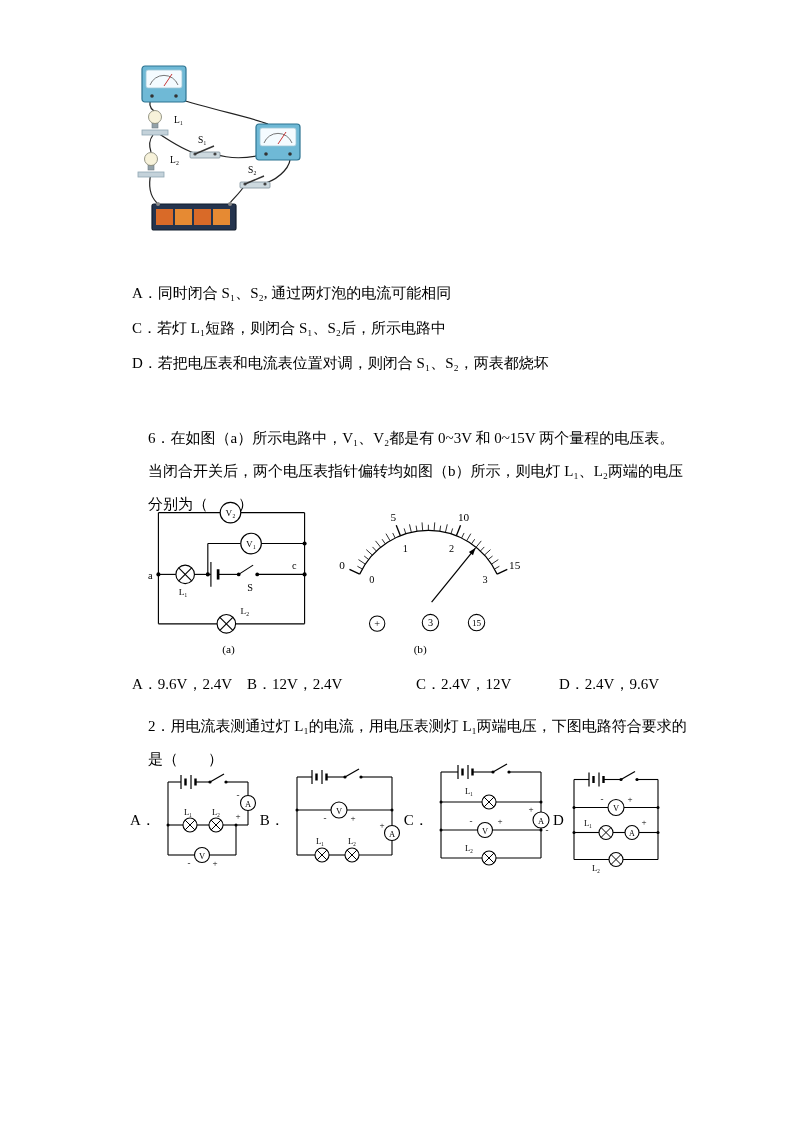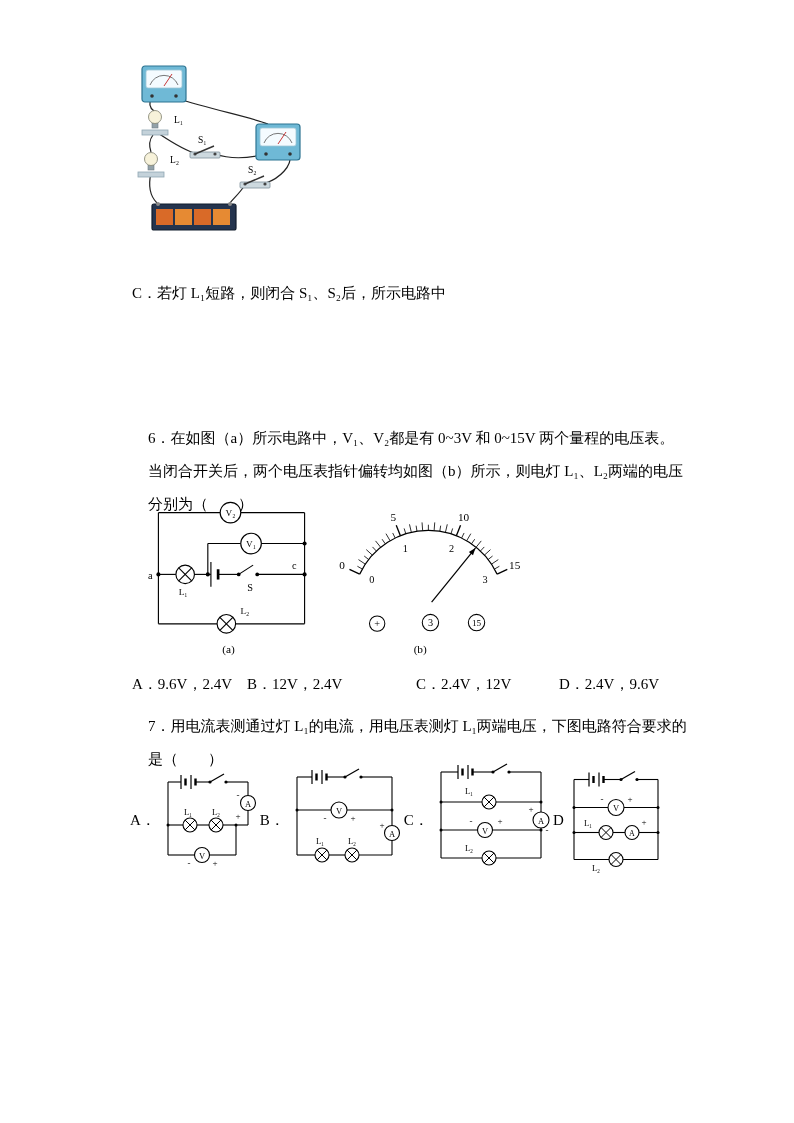--- a/index.html
+++ b/index.html
@@ -95,21 +95,23 @@
       <circle cx="30" cy="146" r="2" fill="#888"></circle>
       <circle cx="102" cy="146" r="2" fill="#888"></circle>
     </g>
     <text x="46" y="65" font-size="9.5">L₁</text>
     <text x="42" y="105" font-size="9.5">L₂</text>
     <text x="70" y="85" font-size="9.5">S₁</text>
     <text x="120" y="115" font-size="9.5">S₂</text>
   </svg>
 
   <div class="q5-options">
+    <div class="line">A．同时闭合 S₁、S₂, 通过两灯泡的电流可能相同</div>
     <div class="line">C．若灯 L₁短路，则闭合 S₁、S₂后，所示电路中</div>
+    <div class="line">D．若把电压表和电流表位置对调，则闭合 S₁、S₂，两表都烧坏</div>
   </div>
 
   <p class="stem" id="q6-stem">6．在如图（a）所示电路中，V₁、V₂都是有 0~3V 和 0~15V 两个量程的电压表。当闭合开关后，两个电压表指针偏转均如图（b）所示，则电灯 L₁、L₂两端的电压分别为（　　）</p>
 
   <svg id="fig-a" class="circ" width="175" height="160" viewBox="0 0 170 155">
     <line x1="14" y1="14" x2="14" y2="122"></line>
     <line x1="156" y1="14" x2="156" y2="122"></line>
     <line x1="14" y1="14" x2="74" y2="14"></line>
     <line x1="94" y1="14" x2="156" y2="14"></line>
     <circle cx="84" cy="14" r="10" class="mtr"></circle>
@@ -217,21 +219,21 @@
     <text x="90" y="151" font-size="11" class="tc">(b)</text>
   </svg>
 
   <div class="q6-options">
     <span style="left:0">A．9.6V，2.4V</span>
     <span style="left:115px">B．12V，2.4V</span>
     <span style="left:284px">C．2.4V，12V</span>
     <span style="left:427px">D．2.4V，9.6V</span>
   </div>
 
-  <p class="stem" id="q7-stem">7．用电流表测通过灯 L₁的电流，用电压表测灯 L₁两端电压，下图电路符合要求的是（　　）</p>
+  <p class="stem" id="q7-stem">2．用电流表测通过灯 L₁的电流，用电压表测灯 L₁两端电压，下图电路符合要求的是（　　）</p>
 
   <div class="q7-row">
     <span class="clabel">A．</span>
 
     <svg class="circ" width="100" height="100" viewBox="0 0 100 100">
       <line x1="10" y1="12" x2="23" y2="12"></line>
       <use href="#batt-sym" x="30" y="12"></use>
       <line x1="37.5" y1="12" x2="52" y2="12"></line>
       <use href="#switch-sym" x="52" y="12"></use>
       <line x1="68" y1="12" x2="90" y2="12"></line>

